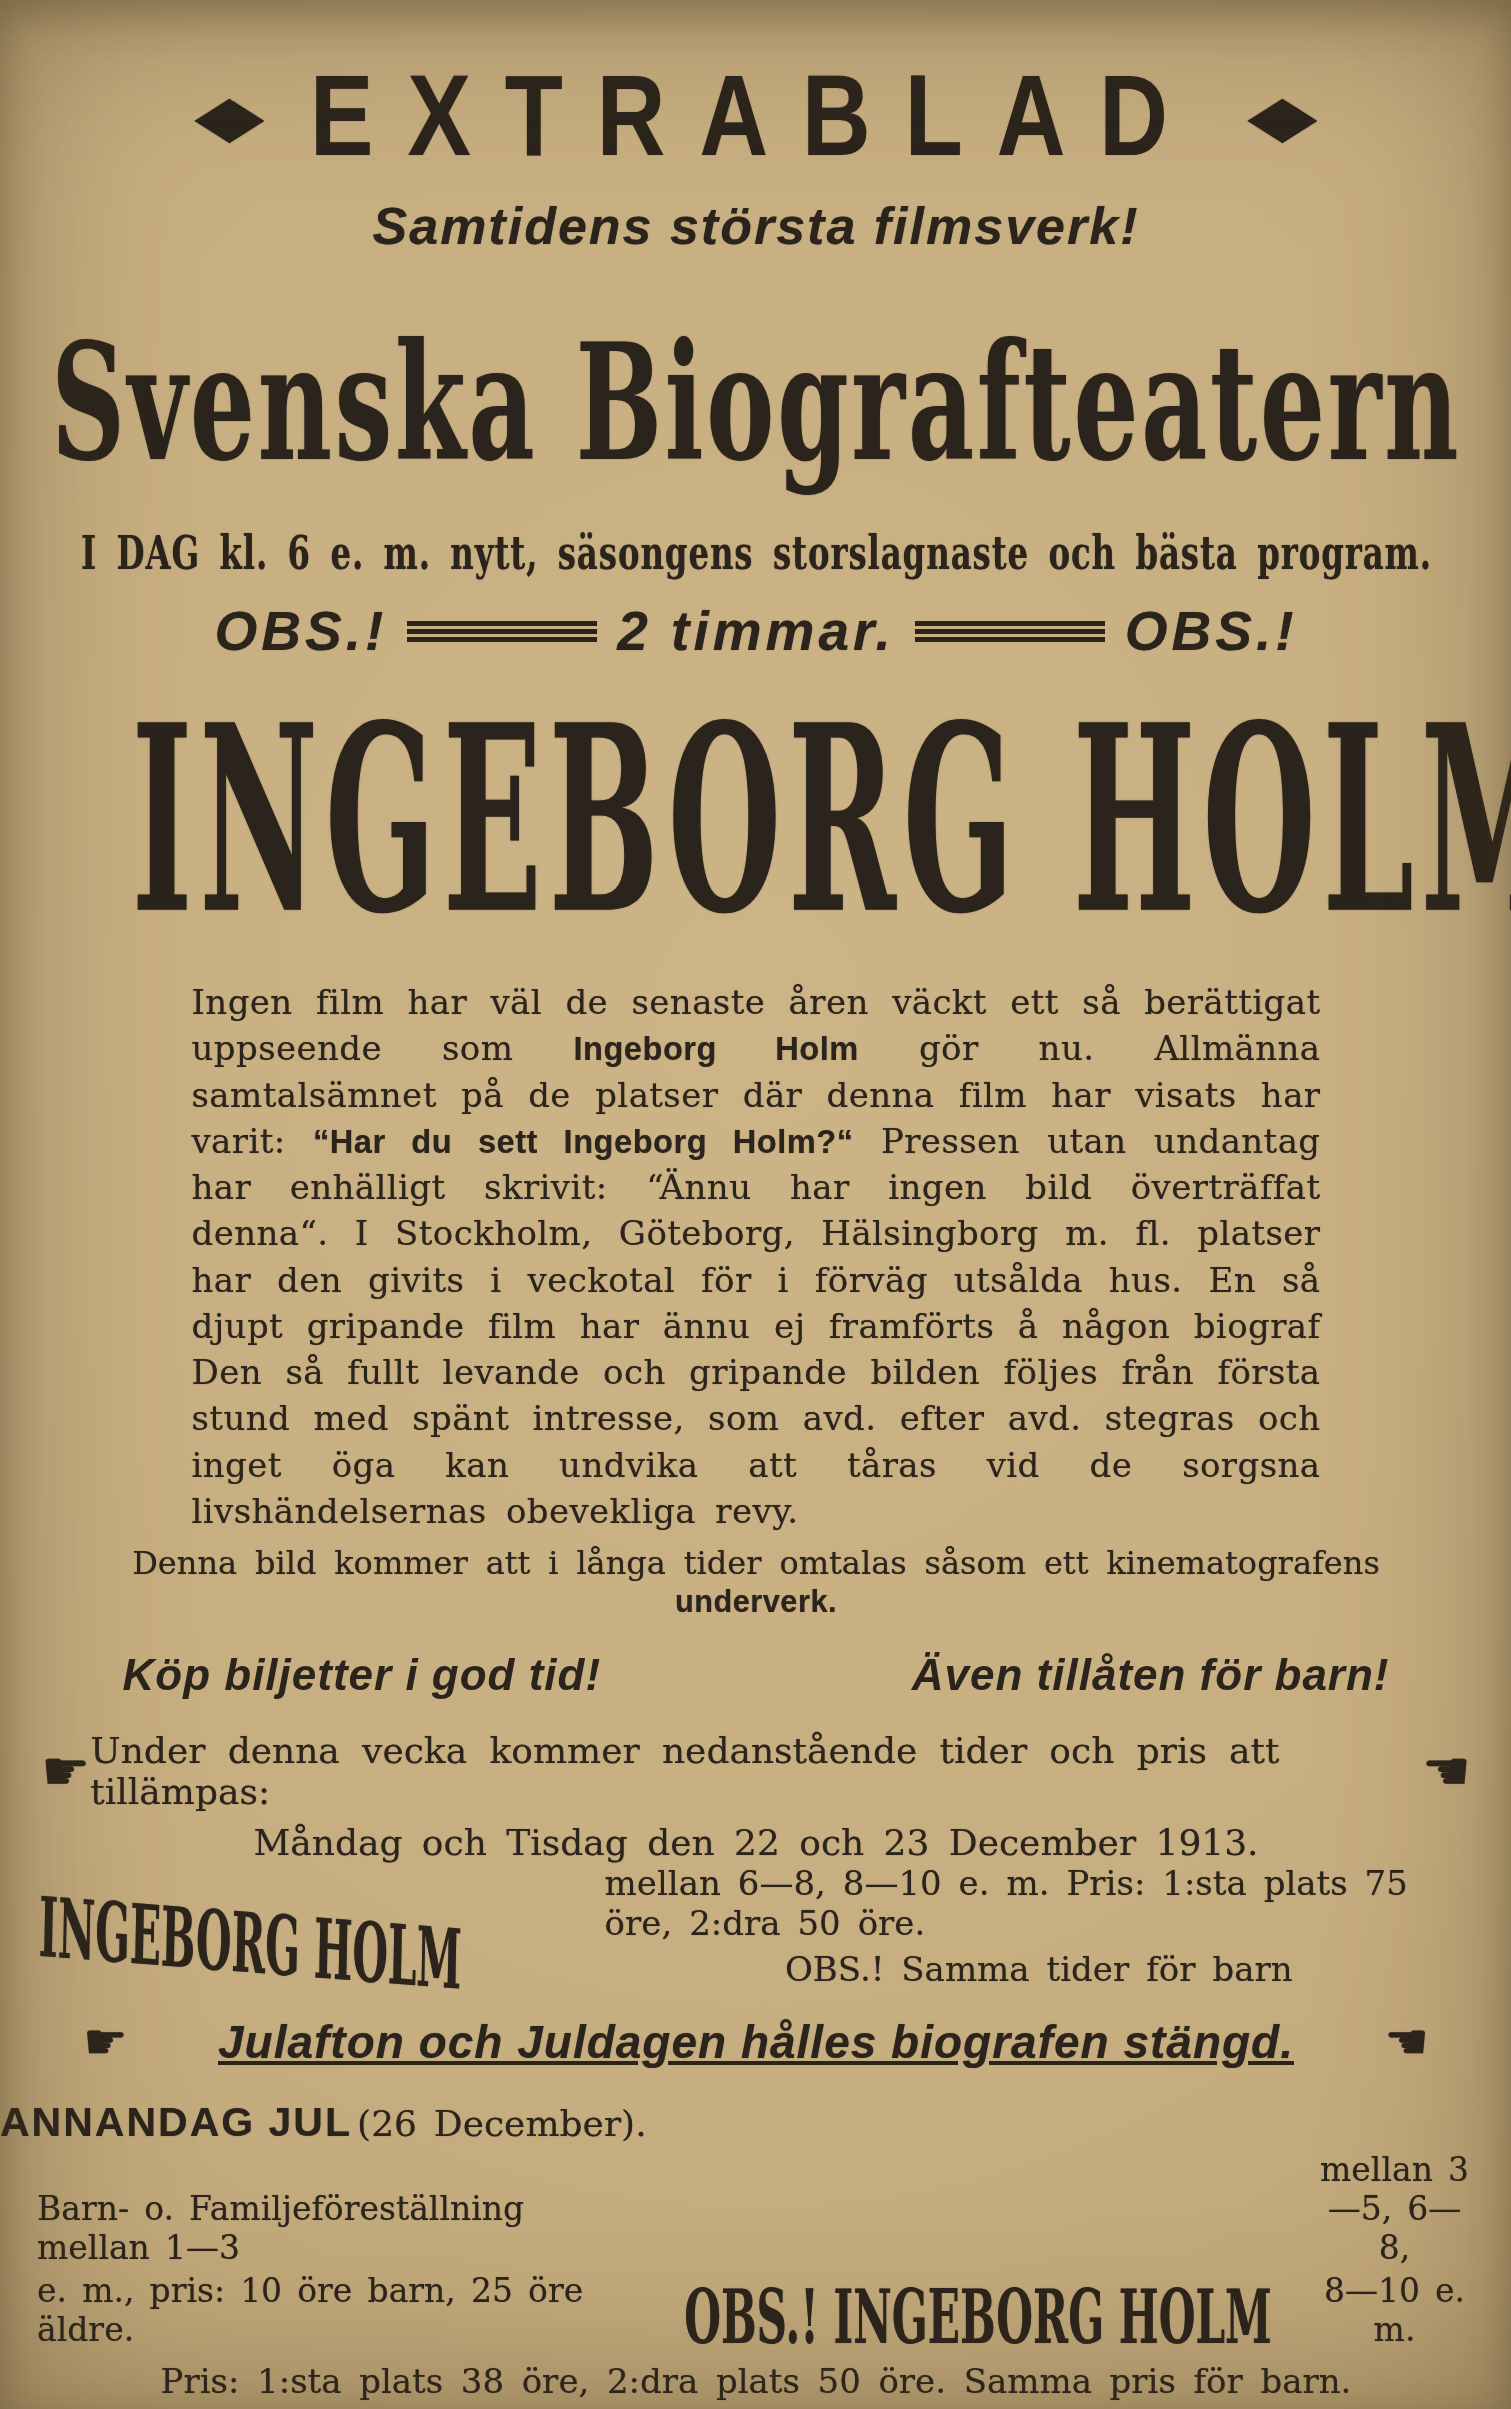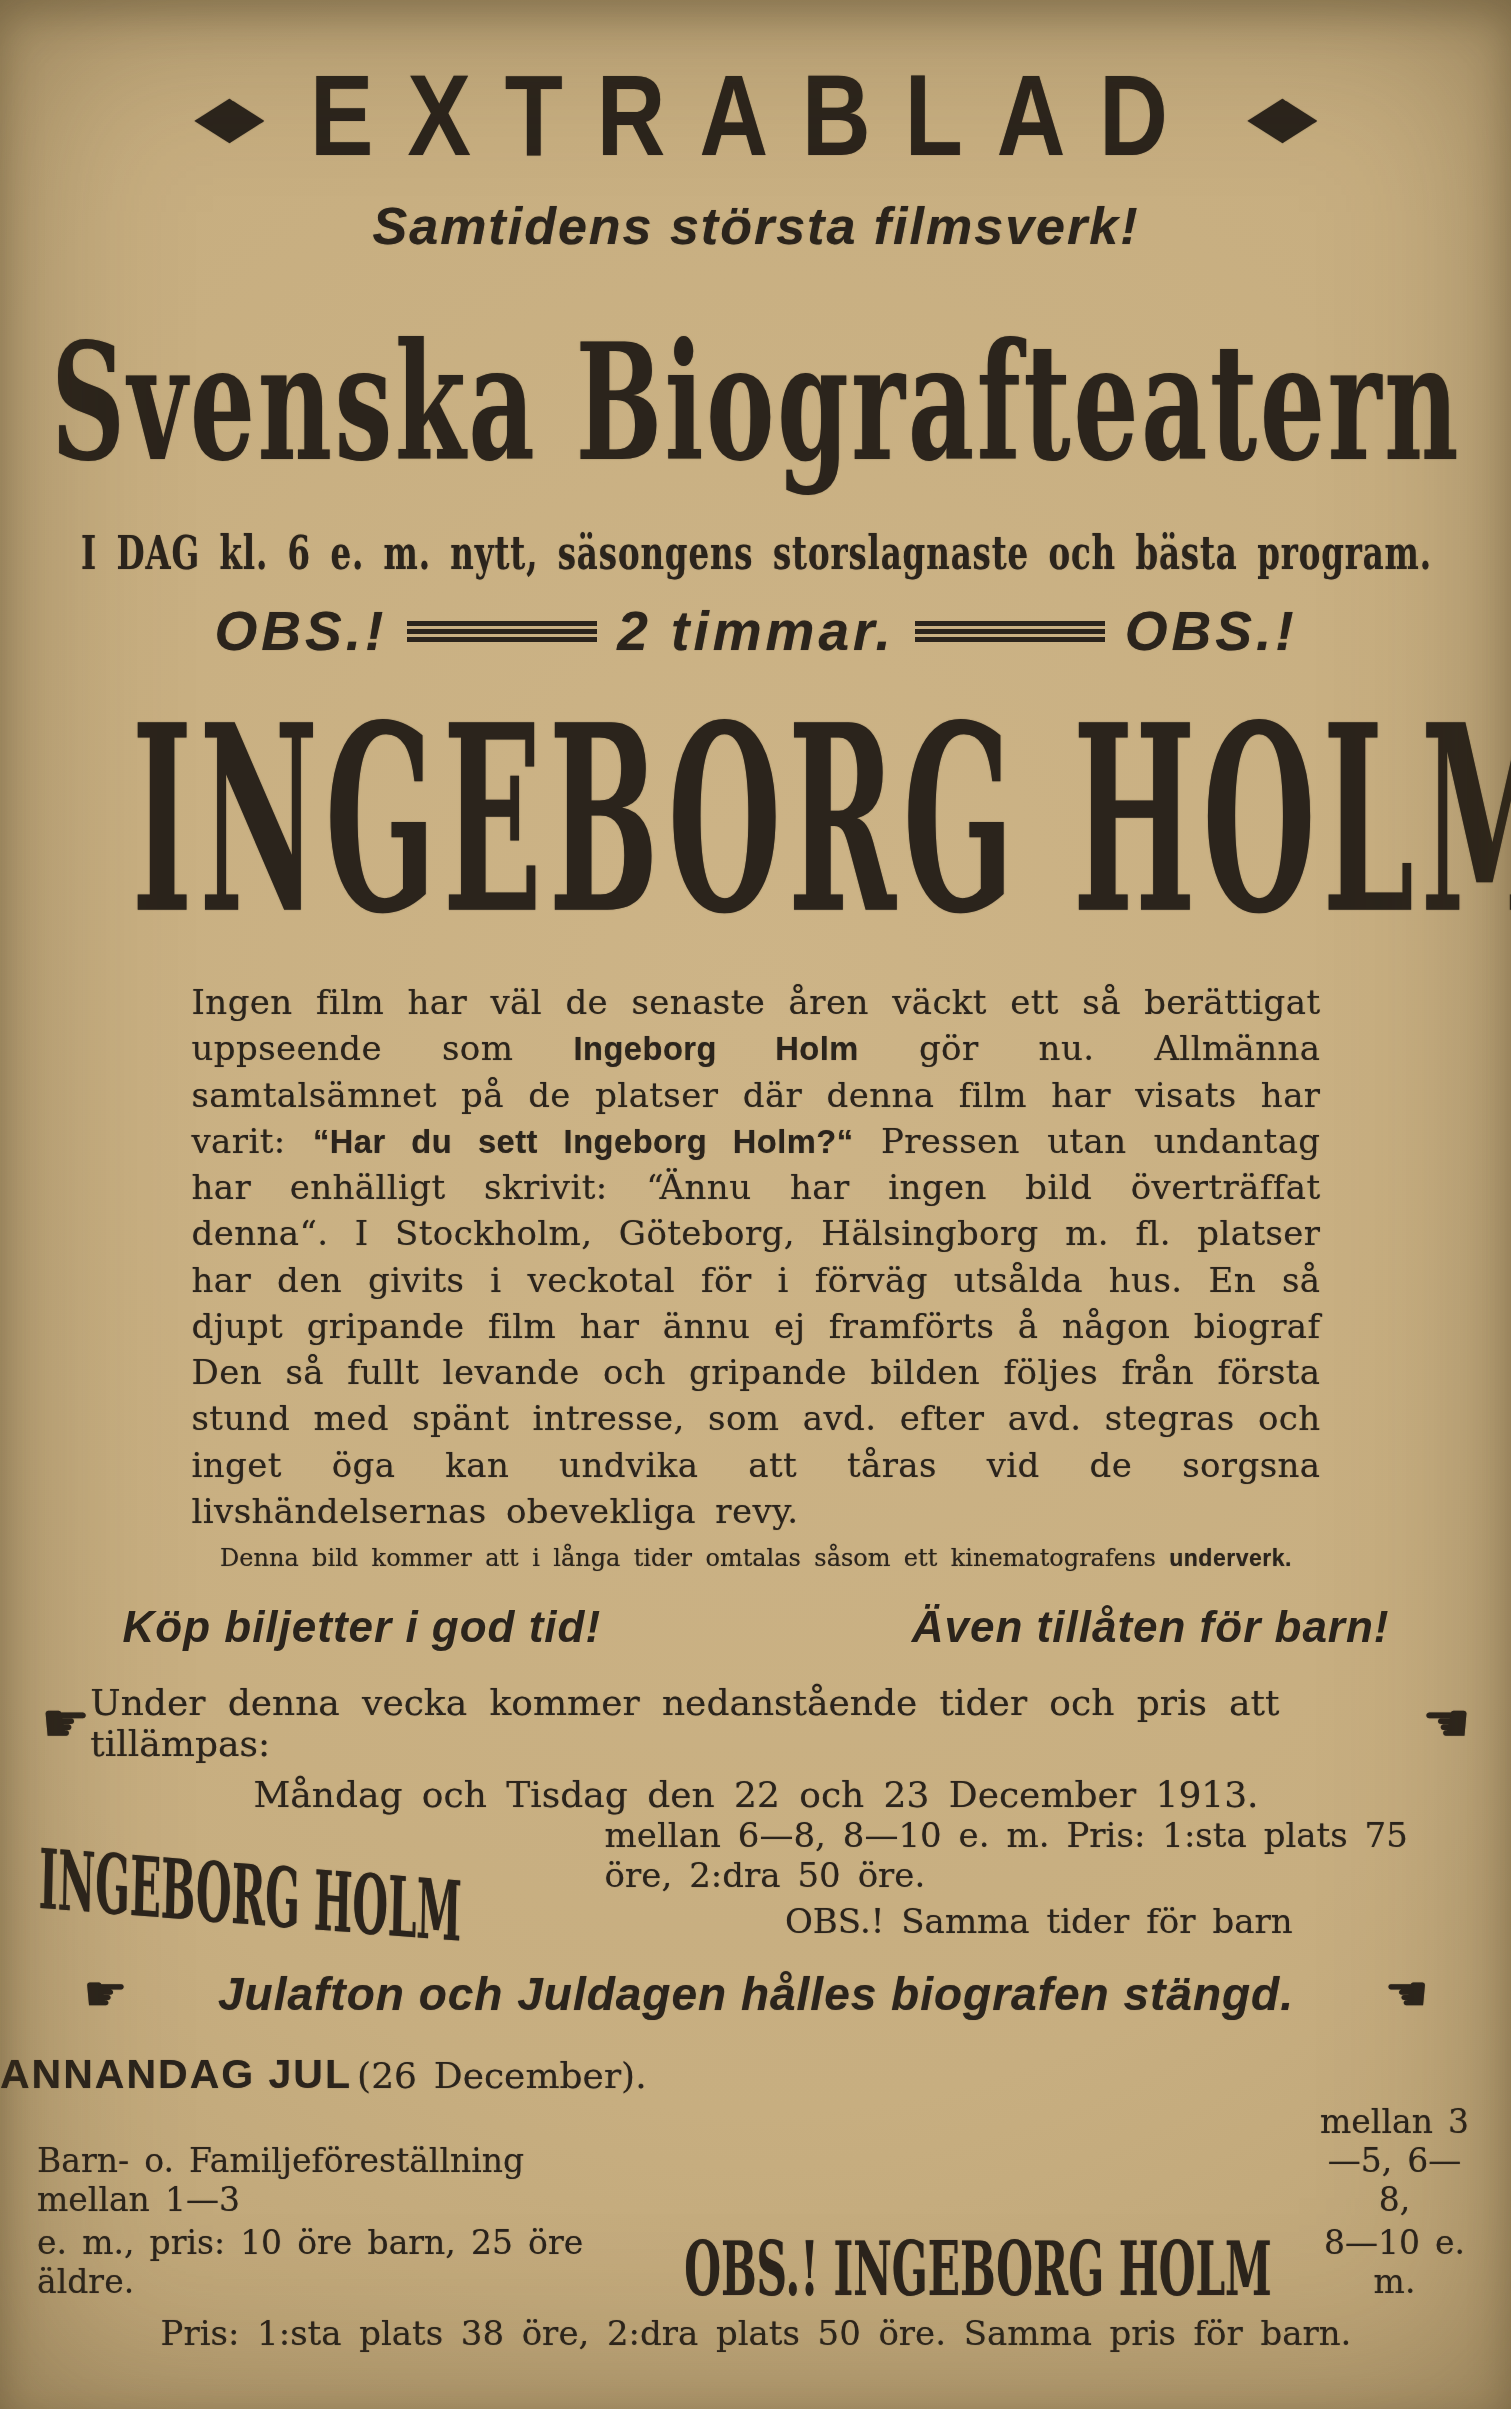--- a/index.html
+++ b/index.html
@@ -64,21 +64,21 @@
 
   
   .body-par{
     width:1129px;margin:55px auto 0;
     font-size:34px;line-height:1.36;text-align:justify;
     letter-spacing:0.4px;word-spacing:.24em;
   }
   .bold-sans{font-family:"Liberation Sans", sans-serif;font-weight:bold;font-size:.96em;letter-spacing:0.5px;}
   .denna-line{
     width:1426px;margin:10px auto 16px;text-align:center;
-    font-size:24px;word-spacing:.24em;
+    font-size:32px;word-spacing:.24em;
   }
 
   .tickets{width:1267px;margin:30px auto 0;display:flex;justify-content:space-between;align-items:baseline;}
   .tickets span{font-family:"Liberation Sans", sans-serif;font-weight:bold;font-style:italic;font-size:44px;letter-spacing:1px;}
 
   .week-row{width:1430px;margin:30px auto 0;display:flex;align-items:center;justify-content:space-between;}
   .hand{font-size:55px;line-height:1;}
   .week-text{font-size:36px;word-spacing:.3em;}
 
   .date-line{text-align:center;margin-top:10px;font-size:36px;word-spacing:.22em;}
@@ -88,21 +88,21 @@
   .bigword{
     font-family:"DejaVu Serif", serif;font-weight:bold;font-size:55px;white-space:nowrap;
     display:inline-block;transform-origin:left center;
   }
   .row1-title{transform:scale(.74,1.5) rotate(2.2deg);}
   .sched-body{flex:1;font-size:34px;word-spacing:.18em;margin-left:-6px;}
   .sched-line1{text-align:left;}
   .sched-line2{text-align:center;margin-top:6px;}
 
   .closed-row{width:1346px;margin:26px auto 0;display:flex;align-items:center;justify-content:space-between;}
-  .closed-text{font-family:"Liberation Sans", sans-serif;font-weight:bold;font-style:italic;font-size:46px;letter-spacing:1px;}
+  .closed-text{font-family:"Liberation Sans", sans-serif;font-weight:bold;font-style:italic;font-size:46px;letter-spacing:1px;text-decoration:underline;}
   .hand-sm{font-size:50px;line-height:1;}
 
   .day-heading{text-align:left;margin-top:30px;}
   .day-heading .h-sans{font-family:"Liberation Sans", sans-serif;font-weight:bold;font-size:41px;letter-spacing:2px;}
   .day-heading .h-serif{font-size:36px;word-spacing:.15em;}
 
   .family-row{width:1438px;margin:4px auto 0;display:flex;align-items:flex-end;}
   .fam-left{width:594px;font-size:33px;word-spacing:.14em;}
   .fam-left .l2{margin-top:4px;}
   .obs-title{

